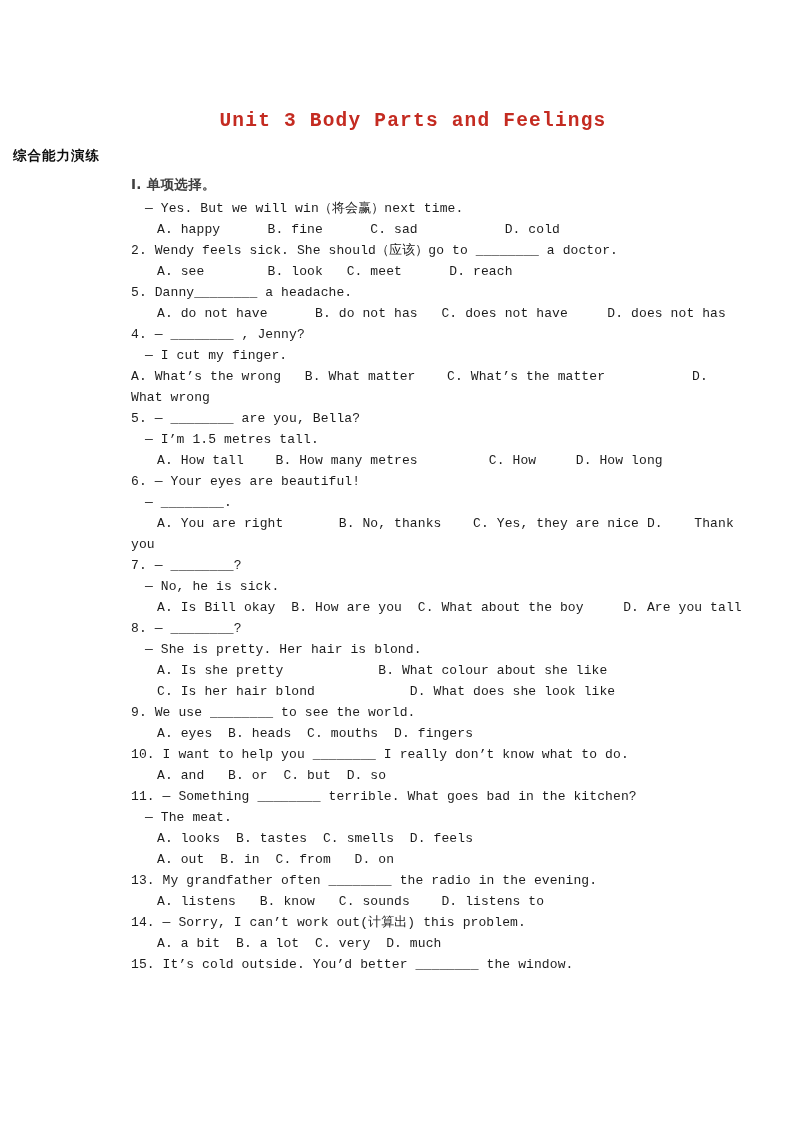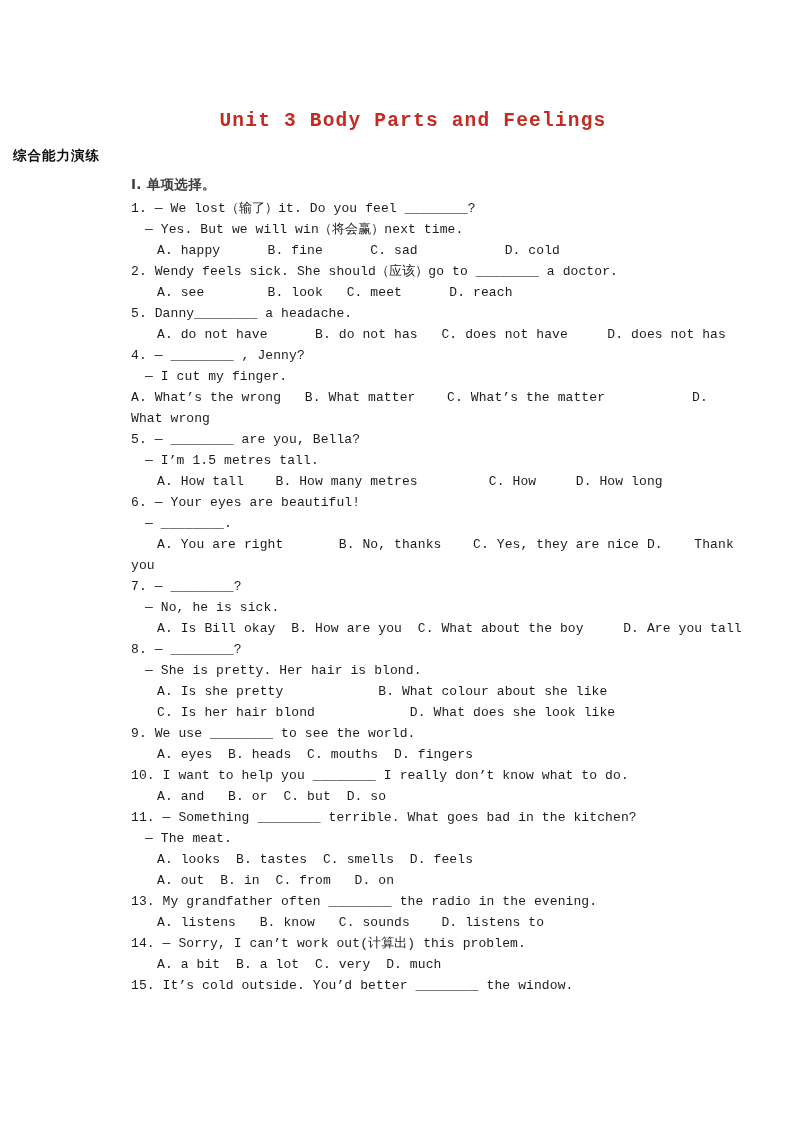--- a/index.html
+++ b/index.html
@@ -80,21 +80,20 @@
 
 <div class="page">
 
   <h1 class="doc-title">Unit 3 Body Parts and Feelings</h1>
 
   <div class="doc-subtitle">综合能力演练</div>
 
   <div class="section-head">I. 单项选择。</div>
 
   <div class="body-block">
-      <div class="ln" data-level="0">1. — We lost（输了）it. Do you feel ________?</div>
       <div class="ln" data-level="1">— Yes. But we will win（将会赢）next time.</div>
       <div class="ln" data-level="2">A. happy      B. fine      C. sad           D. cold</div>
       <div class="ln" data-level="0">2. Wendy feels sick. She should（应该）go to ________ a doctor.</div>
       <div class="ln" data-level="2">A. see        B. look   C. meet      D. reach</div>
       <div class="ln" data-level="0">5. Danny________ a headache.</div>
       <div class="ln" data-level="2">A. do not have      B. do not has   C. does not have     D. does not has</div>
       <div class="ln" data-level="0">4. — ________ , Jenny?</div>
       <div class="ln" data-level="1">— I cut my finger.</div>
       <div class="ln" data-level="0">A. What’s the wrong   B. What matter    C. What’s the matter           D.</div>
       <div class="ln" data-level="0">What wrong</div>

